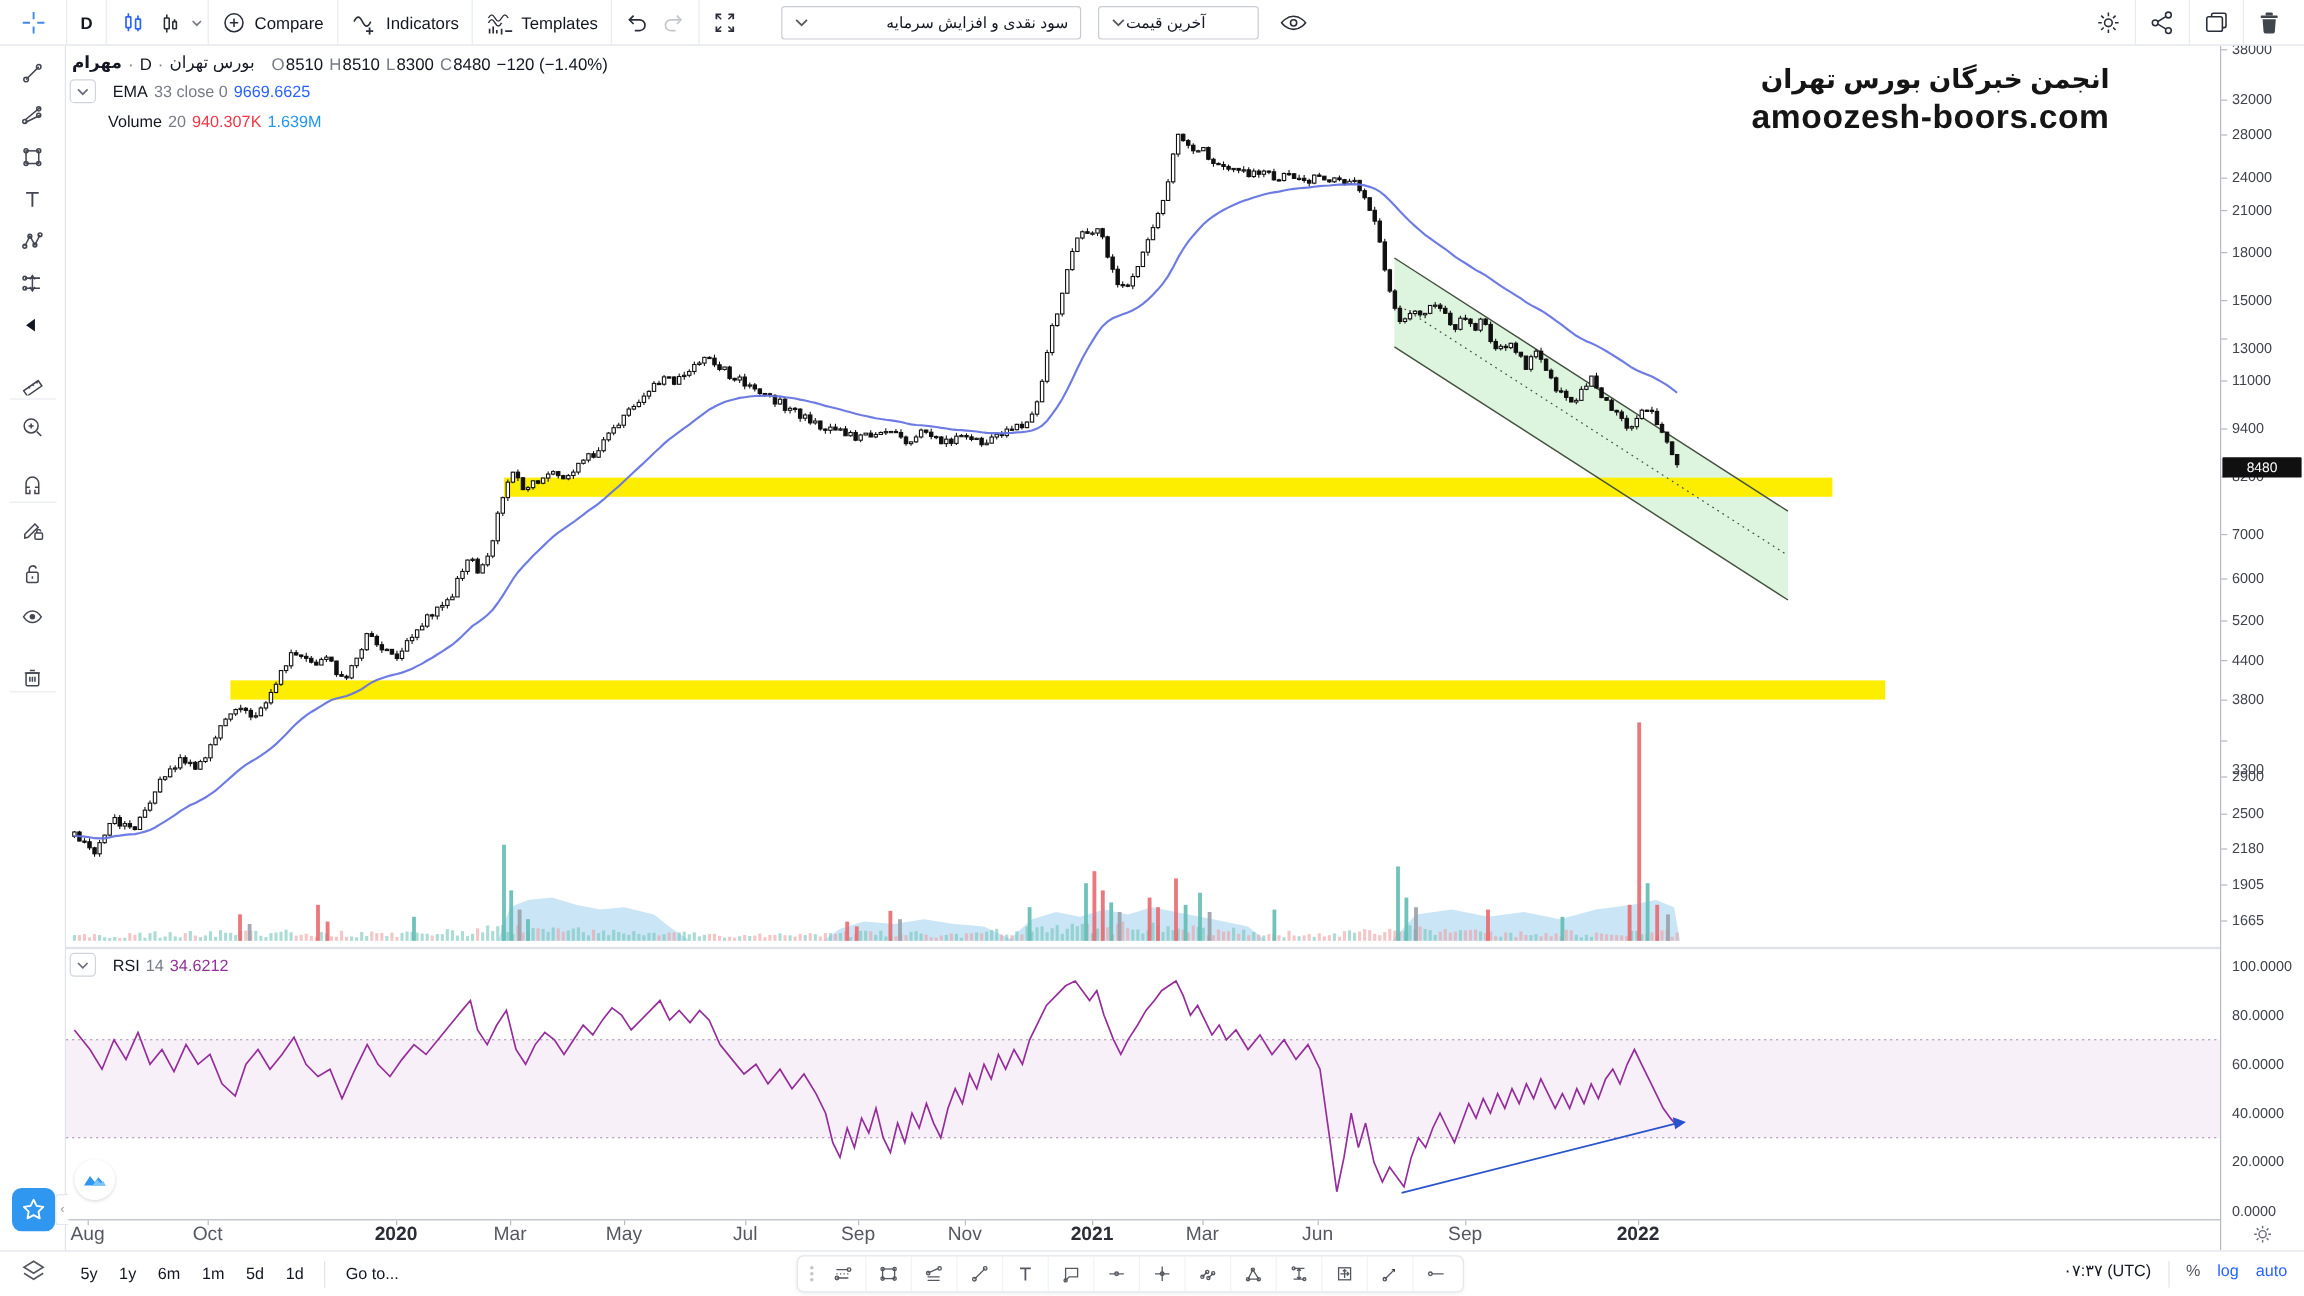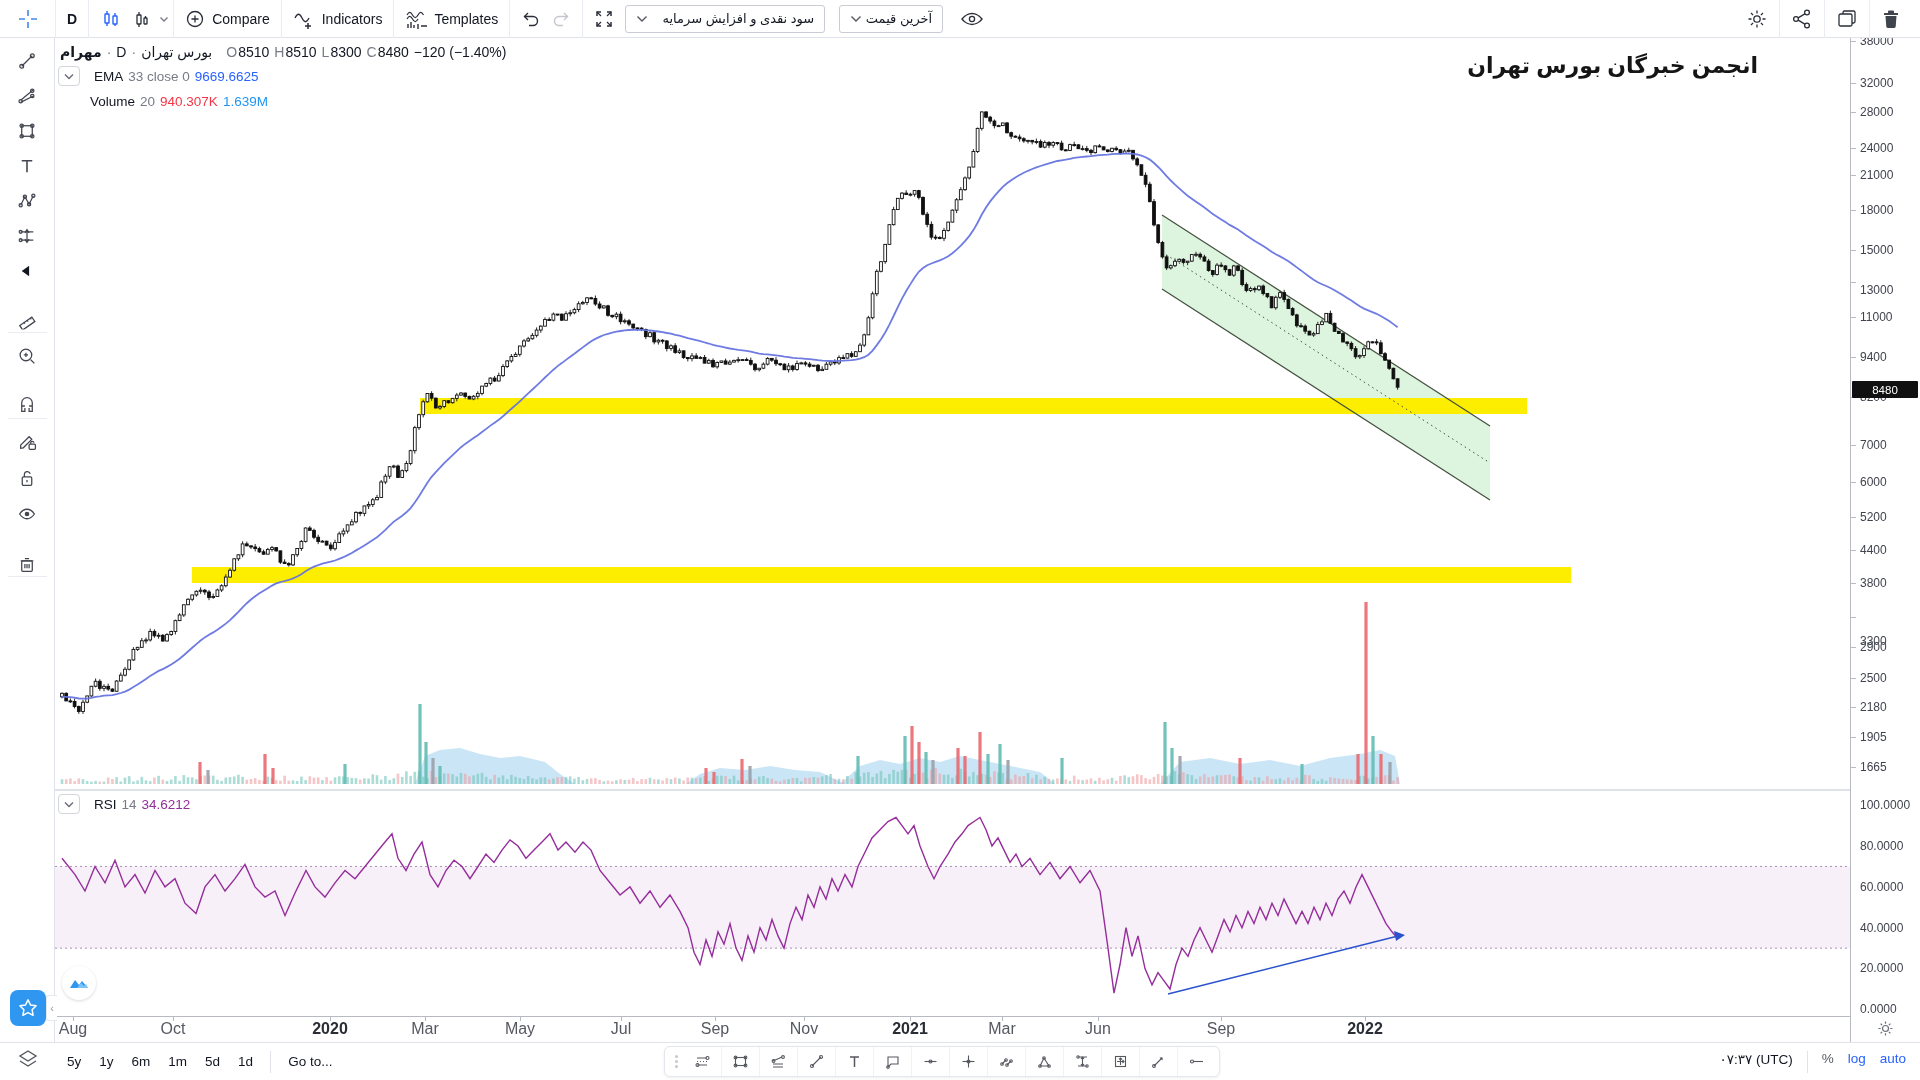--- a/index.html
+++ b/index.html
@@ -1148,27 +1148,27 @@
         <path d="M16.5 6.5H8a4.5 4.5 0 0 0 0 9h4"></path>
     </svg>
   </div>
   <div class="tb-sep"></div>
   <div class="tb-btn">
     <svg width="20" height="20" viewBox="0 0 20 20" fill="none" stroke="#2a2e39" stroke-width="1.5">
       <path d="M3 7V3h4M13 3h4v4M17 13v4h-4M7 17H3v-4"></path>
       <path d="M3 3l4 4M17 3l-4 4M17 17l-4-4M3 17l4-4" stroke-width="1.2"></path>
     </svg>
   </div>
-  <div class="tb-dd" style="width:200px;padding:0 10px;justify-content:space-between">
+  <div class="tb-dd" style="width:250px;margin-left:26px;padding:0 10px;justify-content:space-between">
     <svg width="12" height="8" viewBox="0 0 12 8" fill="none" stroke="#555860" stroke-width="1.4">
       <path d="M1.5 1.5L6 6l4.5-4.5"></path>
     </svg>
     <span dir="rtl">سود نقدی و افزایش سرمایه</span>
   </div>
-  <div class="tb-dd" style="width:104px;margin-left:14px;padding:0 10px;justify-content:space-between">
+  <div class="tb-dd" style="width:134px;margin-left:14px;padding:0 10px;justify-content:flex-start">
     <svg width="12" height="8" viewBox="0 0 12 8" fill="none" stroke="#555860" stroke-width="1.4">
       <path d="M1.5 1.5L6 6l4.5-4.5"></path>
     </svg>
     <span dir="rtl">آخرین قیمت</span>
   </div>
   <div class="tb-btn" style="margin-left:6px">
     <svg width="24" height="20" viewBox="0 0 24 20" fill="none" stroke="#2a2e39" stroke-width="1.3">
       <path d="M2 10s4-5.5 10-5.5S22 10 22 10s-4 5.5-10 5.5S2 10 2 10z"></path>
         <circle cx="12" cy="10" r="2.6"></circle>
     </svg>
@@ -1373,20 +1373,21 @@
       </svg>
   </span>
   <span style="width:4px"></span>
   <span class="lg-dark">RSI</span>
   <span class="lg-gray">14</span>
   <span style="color:#952d9b">34.6212</span>
 </div>
 
 <div id="watermark">
   <div class="wm1" dir="rtl">انجمن خبرگان بورس تهران</div>
+  <div class="wm2">amoozesh-boors.com</div>
 </div>
 
 <div class="sepline" style="left:55px;top:789px;width:1865px;height:2px"></div>
 
 <div id="price-axis">
     <div class="p-dash" style="top: 3px;"></div>
     <div class="p-tick" style="top: 3px;">38000</div>
     <div class="p-dash" style="top: 45px;"></div>
     <div class="p-tick" style="top: 45px;">32000</div>
     <div class="p-dash" style="top: 74px;"></div>

